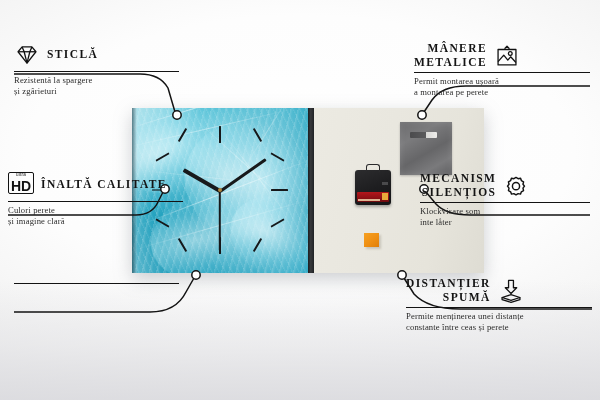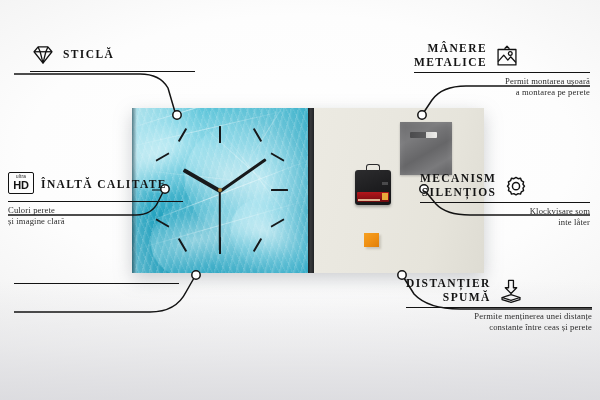--- a/index.html
+++ b/index.html
@@ -137,40 +137,40 @@
   .feat .rule { height:1.4px; background:#131313; margin-top:3px; }
   .feat .sub {
     font-size:8.6px; color:#2b2b2b; line-height:11px; margin-top:3px;
     letter-spacing:.15px;
   }
   .feat.left .head { justify-content:flex-start; }
   .feat.left .titles { text-align:left; }
   .feat.left .sub { text-align:left; }
   .feat.right .head { }
   .feat.right .titles { text-align:right; }
-  .feat.right .sub { text-align:right; }
+  .feat.right .sub { text-align:left; }
 
   .ic { width:26px; height:26px; flex:0 0 26px; display:block; }
   .ic svg { width:26px; height:26px; display:block; }
 
   
-  #feat-glass   { left:14px;  top:42px;  width:165px;margin-left:16px; }
+  #feat-glass   { left:14px;  top:42px;  width:165px; }
   #feat-print   { left:8px;   top:172px; width:175px; }
   #feat-edges   { left:14px;  top:280px; width:165px; }
   #feat-hooks   { right:10px; top:42px;  width:176px; }
   #feat-mech    { right:10px; top:172px; width:170px; }
   #feat-spacer  { right:8px;  top:277px; width:186px; }
 
   .hd-badge{
     width:26px;height:22px;border:1.6px solid #121212;border-radius:2px;
     display:flex;flex-direction:column;align-items:center;justify-content:center;
     font-family:"Liberation Sans", sans-serif; line-height:1;
   }
   .hd-badge .u{ font-size:4.6px; letter-spacing:.2px; color:#121212; margin-bottom:.5px;}
-  .hd-badge .h{ font-size:11px; font-weight:700; color:#121212; letter-spacing:-.2px;}
+  .hd-badge .h{ font-size:14px; font-weight:700; color:#121212; letter-spacing:-.2px;}
 </style>
 </head>
 <body>
 
 <div id="stage">
 
   <div class="product">
 
     <div class="panel-front">
       <div class="plume" style="left:-18px; top:-10px; width:130px; height:92px; transform:rotate(-22deg);"></div>
@@ -256,20 +256,24 @@
               <path d="M10 6 L12.5 12 L16 26"></path>
               <path d="M22 6 L19.5 12 L16 26"></path>
         </g>
           </svg>
       </span>
       <span class="titles">
         <span>STICLĂ</span>
       </span>
     </div>
     <div class="rule"></div>
+    <div class="sub">
+      <span>Rezistentă la spargere</span><br>
+      <span>și zgârieturi</span>
+    </div>
   </div>
 
   <div class="feat left" id="feat-print">
     <div class="head">
       <span class="ic">
         <span class="hd-badge">
           <span class="u">ultra</span>
           <span class="h">HD</span>
         </span>
       </span>

